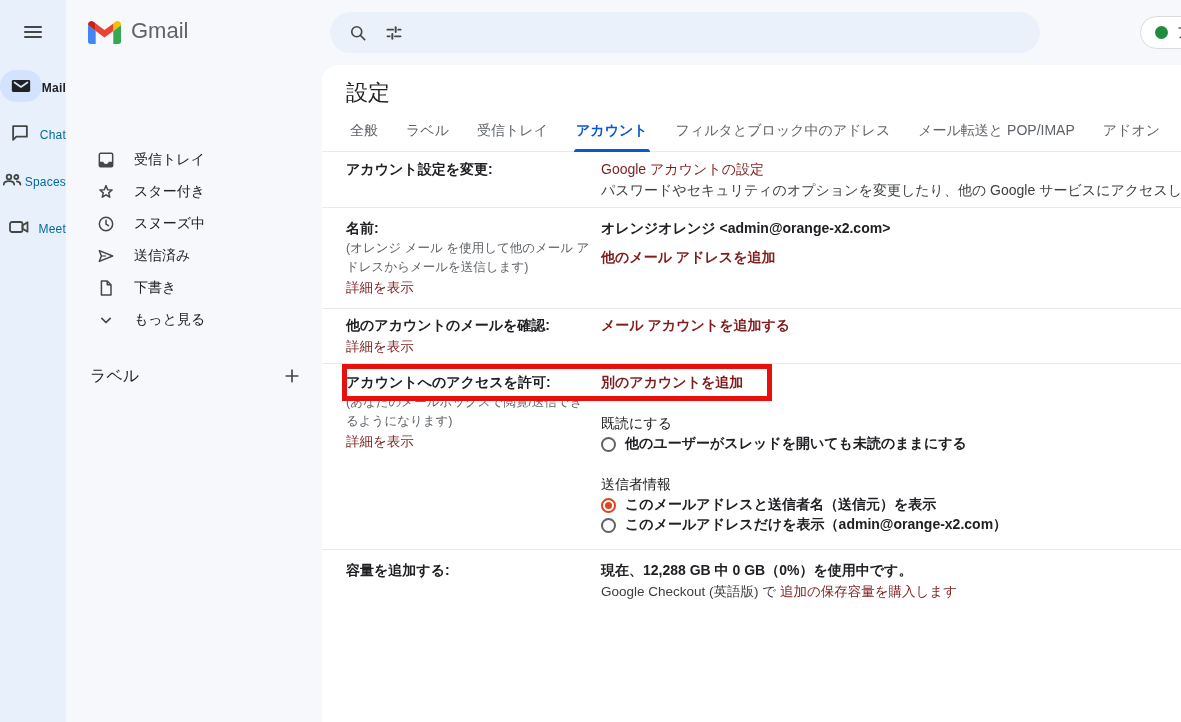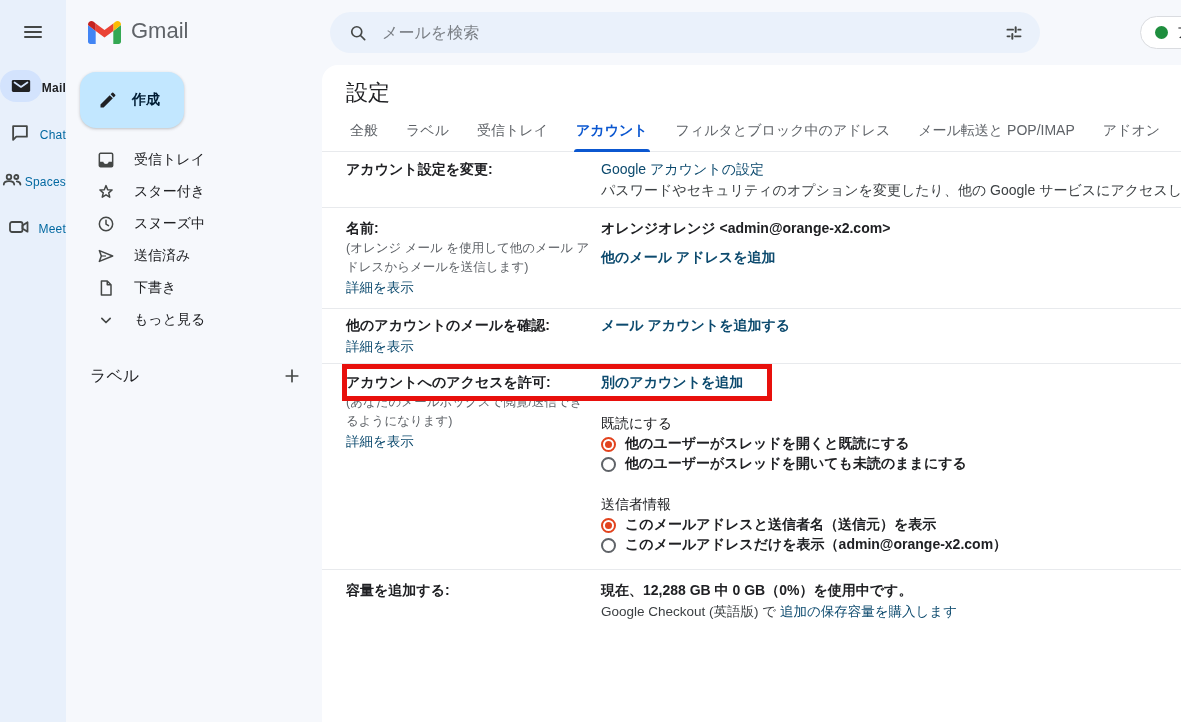--- a/index.html
+++ b/index.html
@@ -48,21 +48,21 @@
   .tab.active { color:#0b57d0; font-weight:700; }
   .tab.active::after { content:""; position:absolute; left:0; right:0; bottom:-1px; height:3px; background:#0b57d0; border-radius:3px 3px 0 0; }
 
   .rows { position:absolute; left:0; right:0; top:88px; }
   .srow { display:flex; padding:6px 0 6px 24px; border-bottom:1px solid #e8eaed; }
   .srow:last-child { border-bottom:none; }
   .col-label { width:255px; flex:none; padding-right:8px; }
   .col-value { flex:1; min-width:0; }
   .lbl { font-size:14px; font-weight:700; color:#202124; line-height:21px; }
   .note { font-size:12.5px; color:#5f6368; line-height:19px; }
-  .link { font-size:13.5px; color:#0c4a6e; line-height:21px; text-decoration:none; display:inline-block; cursor:pointer; }
+  .link { font-size:13.5px; color:#7f1d1d; line-height:21px; text-decoration:none; display:inline-block; cursor:pointer; }
   .link-lg { font-size:14px; }
   .link-bold { font-weight:700; }
   .val-bold { font-size:14px; font-weight:700; color:#202124; line-height:21px; }
   .desc-line { font-size:14px; color:#3c4043; line-height:21px; white-space:nowrap; overflow:hidden; }
   .mt8 { margin-top:8px; } .mt20 { margin-top:20px; }
 
   .row-grant { position:relative; }
   .highlight-box { position:absolute; left:20px; top:0px; width:430px; height:37px; border:5px solid #e8100c; z-index:5; pointer-events:none; }
 
   .opt { display:flex; align-items:center; gap:9px; height:20px; cursor:pointer; }
@@ -128,28 +128,20 @@
     <svg width="33" height="25" viewBox="0 0 48 36">
       <path fill="#4285f4" d="M3.4 36h7.8V17.1L0 8.7v23.9C0 34.5 1.5 36 3.4 36z"></path>
       <path fill="#34a853" d="M36.8 36h7.8c1.9 0 3.4-1.5 3.4-3.4V8.7l-11.2 8.4z"></path>
       <path fill="#fbbc04" d="M36.8 6.3v10.8L48 8.7V8c0-4.2-4.8-6.6-8.2-4.1z"></path>
       <path fill="#ea4335" d="M11.2 17.1V6.3L24 15.9 36.8 6.3v10.8L24 26.7z"></path>
       <path fill="#c5221f" d="M0 8v.7l11.2 8.4V6.3L8.2 3.9C4.8 1.4 0 3.8 0 8z"></path>
     </svg>
     <span class="logo-text">Gmail</span>
   </div>
 
-  <div class="compose-btn">
-    <span>
-      <svg width="20" height="20" viewBox="0 0 24 24" fill="#202124">
-          <path d="M3 17.25V21h3.75L17.8 9.94l-3.75-3.75L3 17.25zM20.7 7.04c.39-.39.39-1.02 0-1.41l-2.34-2.34a.996.996 0 0 0-1.41 0l-1.83 1.83 3.75 3.75 1.83-1.83z"></path>
-        </svg>
-    </span>
-    <span>作成</span>
-  </div>
 
   <div class="nav">
     <div class="nav-item">
       <span class="nicon">
           <svg width="20" height="20" viewBox="0 0 24 24" fill="none" stroke="currentColor" stroke-width="1.8">
             <rect x="4" y="4" width="16" height="16" rx="1.5"></rect>
             <path d="M4.7 14h4.1c.4 1.6 1.6 2.7 3.2 2.7s2.8-1.1 3.2-2.7h4.1v5.2H4.7z" fill="currentColor" stroke="none"></path>
           </svg>
         </span>
       <span class="nav-item-label">受信トレイ</span>
@@ -209,21 +201,20 @@
   </div>
 </div>
 
 <div class="searchbar">
   <div class="search-iconbtn">
     <svg width="20" height="20" viewBox="0 0 24 24" fill="none" stroke="currentColor" stroke-width="2" stroke-linecap="round">
         <circle cx="10.5" cy="10.5" r="6"></circle>
         <path d="M15 15l5 5"></path>
       </svg>
   </div>
-  <input class="search-input" type="text" placeholder="メールを検索" style="">
   <div class="search-iconbtn">
     <svg width="20" height="20" viewBox="0 0 24 24" fill="none" stroke="currentColor" stroke-width="2" stroke-linecap="round">
         <path d="M4 8h7M17 8h3M4 16h3M13 16h7"></path>
         <path d="M14 5.2v5.6M10 13.2v5.6" stroke-width="2.4"></path>
       </svg>
   </div>
 </div>
 
 <div class="status-pill">
   <span class="status-dot"></span>
@@ -281,24 +272,20 @@
     <div class="srow row-grant" style="padding-top:8px; padding-bottom:14px;">
       <div class="highlight-box"></div>
       <div class="col-label">
         <div class="lbl">アカウントへのアクセスを許可:</div>
         <div class="note">(あなたのメールボックスで閲覧/送信できるようになります)</div>
         <a class="link">詳細を表示</a>
       </div>
       <div class="col-value">
         <a class="link link-lg link-bold">別のアカウントを追加</a>
         <div class="group-header mt20">既読にする</div>
-        <div class="opt">
-          <span class="radio selected"></span>
-          <span class="opt-label">他のユーザーがスレッドを開くと既読にする</span>
-        </div>
         <div class="opt">
           <span class="radio"></span>
           <span class="opt-label">他のユーザーがスレッドを開いても未読のままにする</span>
         </div>
         <div class="group-header mt20">送信者情報</div>
         <div class="opt">
           <span class="radio selected"></span>
           <span class="opt-label">このメールアドレスと送信者名（送信元）を表示</span>
         </div>
         <div class="opt">

